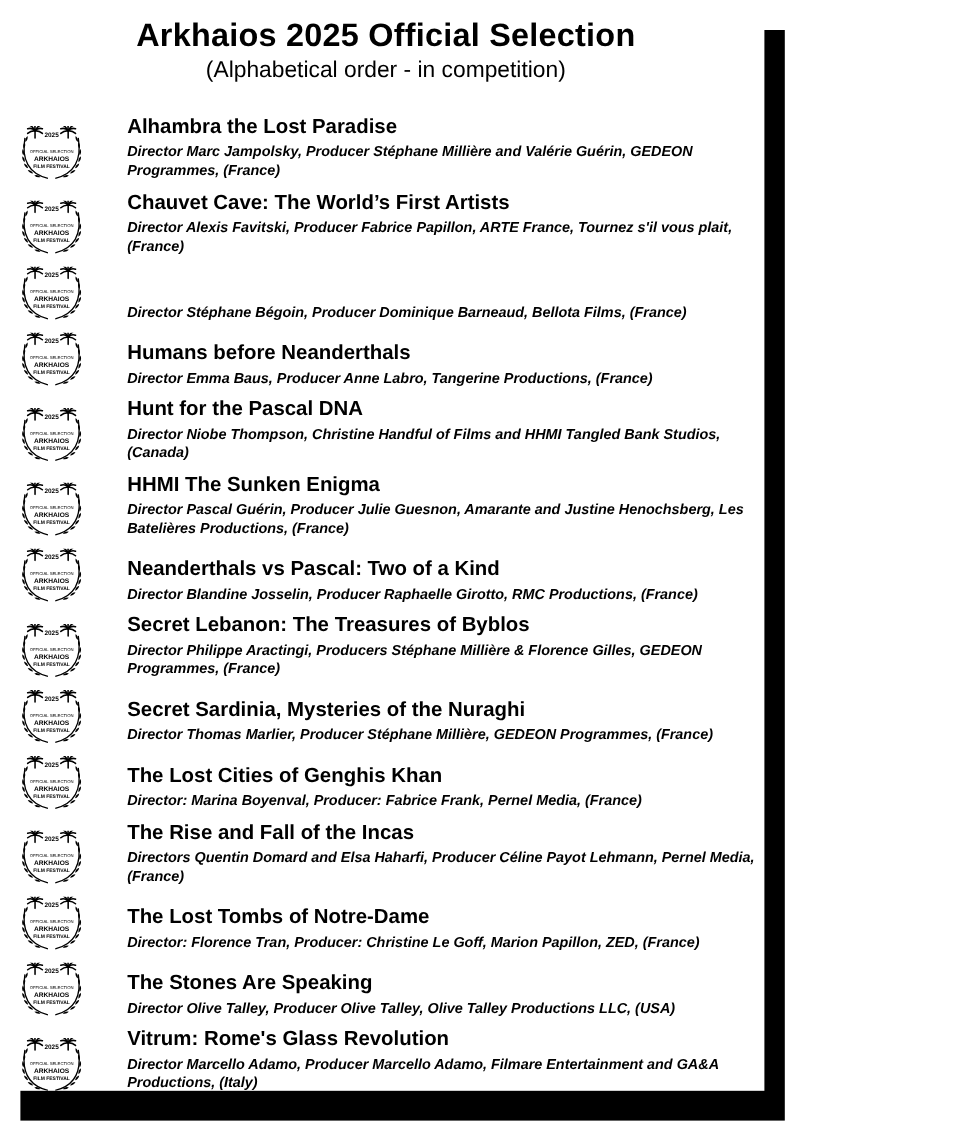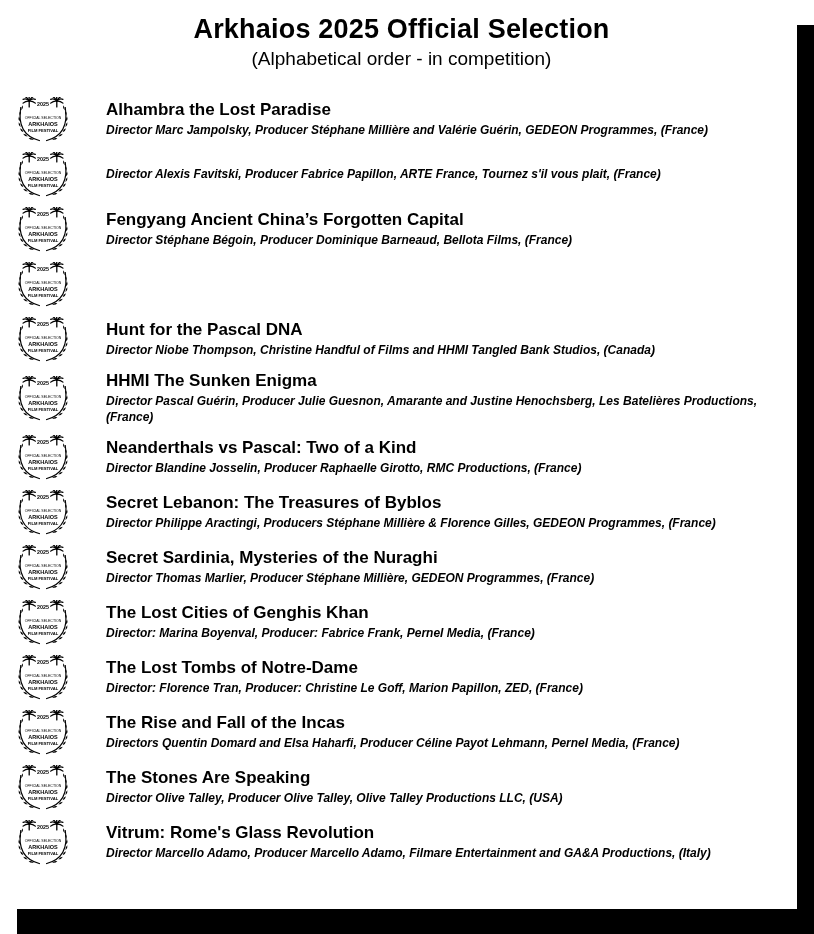--- a/index.html
+++ b/index.html
@@ -7,21 +7,21 @@
     padding: 0;
     background: #ffffff;
     width: 814px;
     height: 934px;
     overflow: hidden;
     font-family: "Liberation Sans", sans-serif;
     color: #000;
   }
   .page {
     position: relative;
-    width: 797px;
+    width: 637px;
     height: 909px;
     background: #ffffff;
     box-shadow: 17px 25px 0 0 #000000;
     box-sizing: border-box;
     padding: 6px 4px 0 10px;
     overflow: hidden;
   }
   .page-header h1 {
     text-align: center;
     font-size: 27px;
@@ -30,21 +30,21 @@
     letter-spacing: 0.2px;
   }
   .page-header .subtitle {
     text-align: center;
     font-size: 19px;
     margin: 0 0 26px 0;
   }
   .film-list { margin-left: 1px; }
   .film {
     display: flex;
-    align-items: center;
+    align-items: flex-end;
     margin-bottom: 8px;
   }
   .badge {
     width: 64px;
     height: 46px;
     flex: 0 0 auto;
     margin-right: 31px;
     margin-top: 1px;
   }
   .film-text { max-width: 655px; }
@@ -119,38 +119,42 @@
         <h2 class="film-title">Alhambra the Lost Paradise</h2>
         <p class="film-credits">Director Marc Jampolsky, Producer Stéphane Millière and Valérie Guérin, GEDEON Programmes, (France)</p>
       </div>
     </div>
 
     <div class="film">
       <svg class="badge">
           <use href="#laurel"></use>
         </svg>
       <div class="film-text">
+        <h2 class="film-title">Chauvet Cave: The World’s First Artists</h2>
         <p class="film-credits">Director Alexis Favitski, Producer Fabrice Papillon, ARTE France, Tournez s'il vous plait, (France)</p>
       </div>
     </div>
 
     <div class="film">
       <svg class="badge">
           <use href="#laurel"></use>
         </svg>
       <div class="film-text">
-        <h2 class="film-title">Fengyang Ancient China’s Forgotten Capital</h2>
         <p class="film-credits">Director Stéphane Bégoin, Producer Dominique Barneaud, Bellota Films, (France)</p>
       </div>
     </div>
 
     <div class="film">
       <svg class="badge">
           <use href="#laurel"></use>
         </svg>
+      <div class="film-text">
+        <h2 class="film-title">Humans before Neanderthals</h2>
+        <p class="film-credits">Director Emma Baus, Producer Anne Labro, Tangerine Productions, (France)</p>
+      </div>
     </div>
 
     <div class="film">
       <svg class="badge">
           <use href="#laurel"></use>
         </svg>
       <div class="film-text">
         <h2 class="film-title">Hunt for the Pascal DNA</h2>
         <p class="film-credits">Director Niobe Thompson, Christine Handful of Films and HHMI Tangled Bank Studios, (Canada)</p>
       </div>
@@ -204,40 +208,40 @@
         <h2 class="film-title">The Lost Cities of Genghis Khan</h2>
         <p class="film-credits">Director: Marina Boyenval, Producer: Fabrice Frank, Pernel Media, (France)</p>
       </div>
     </div>
 
     <div class="film">
       <svg class="badge">
           <use href="#laurel"></use>
         </svg>
       <div class="film-text">
+        <h2 class="film-title">The Rise and Fall of the Incas</h2>
+        <p class="film-credits">Directors Quentin Domard and Elsa Haharfi, Producer Céline Payot Lehmann, Pernel Media, (France)</p>
+      </div>
+    </div>
+
+    <div class="film">
+      <svg class="badge">
+          <use href="#laurel"></use>
+        </svg>
+      <div class="film-text">
         <h2 class="film-title">The Lost Tombs of Notre-Dame</h2>
         <p class="film-credits">Director: Florence Tran, Producer: Christine Le Goff, Marion Papillon, ZED, (France)</p>
       </div>
     </div>
 
     <div class="film">
       <svg class="badge">
           <use href="#laurel"></use>
         </svg>
       <div class="film-text">
-        <h2 class="film-title">The Rise and Fall of the Incas</h2>
-        <p class="film-credits">Directors Quentin Domard and Elsa Haharfi, Producer Céline Payot Lehmann, Pernel Media, (France)</p>
-      </div>
-    </div>
-
-    <div class="film">
-      <svg class="badge">
-          <use href="#laurel"></use>
-        </svg>
-      <div class="film-text">
         <h2 class="film-title">The Stones Are Speaking</h2>
         <p class="film-credits">Director Olive Talley, Producer Olive Talley, Olive Talley Productions LLC, (USA)</p>
       </div>
     </div>
 
     <div class="film">
       <svg class="badge">
           <use href="#laurel"></use>
         </svg>
       <div class="film-text">

